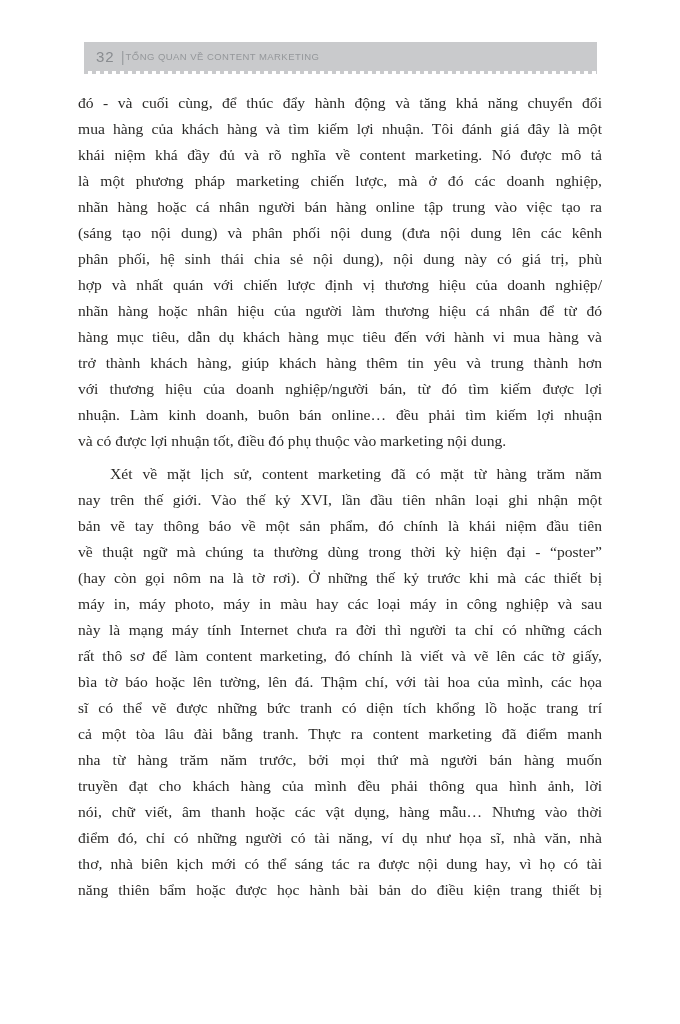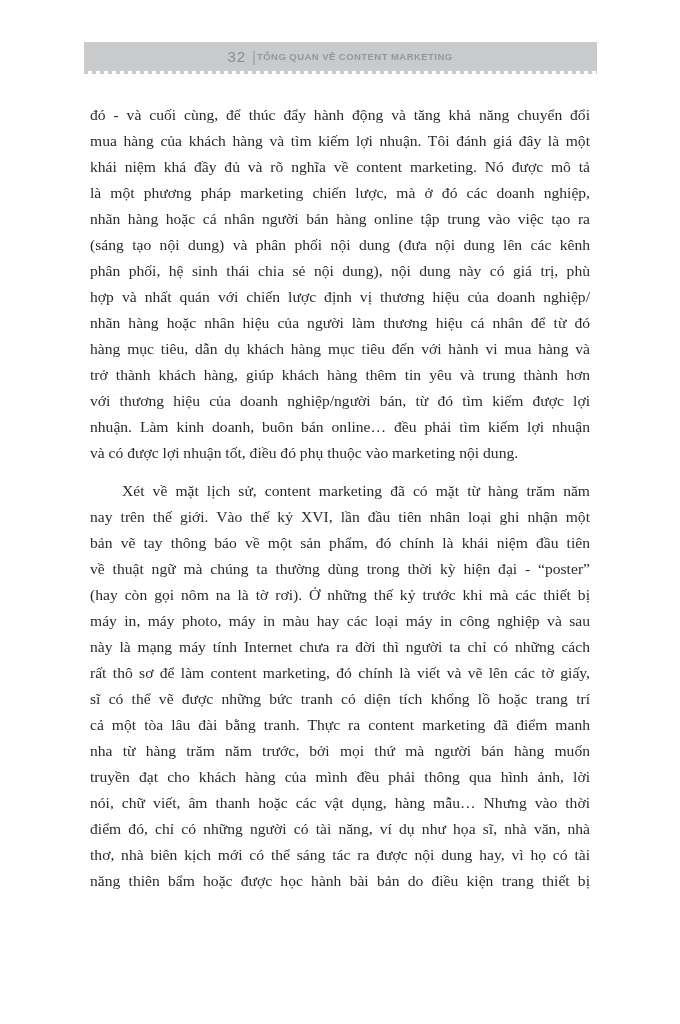--- a/index.html
+++ b/index.html
@@ -13,21 +13,21 @@
 
   
   .page-header {
     position: absolute;
     left: 84px;
     top: 42px;
     width: 513px;
     height: 29px;
     background: #c9cacc;
     display: flex;
-    justify-content: center;
+    justify-content: flex-start;
     align-items: center;
     padding: 0 13px 0 12px;
     font-family: "Liberation Sans", sans-serif;
   }
   .page-header::after {
     content: "";
     position: absolute;
     left: 0; right: 0;
     bottom: -3px;
     height: 3px;
@@ -37,35 +37,35 @@
     font-size: 15px;
     color: #898c90;
     letter-spacing: 1px;
     display: flex;
     align-items: center;
     gap: 6px;
   }
   .folio .sep { color: #9b9ea1; font-weight: 400; }
   .running-title {
     font-size: 9.5px;
-    font-weight: 700;
+    font-weight: 400;
     letter-spacing: 0.45px;
     color: #94979a;
     text-transform: uppercase;
   }
 
   
   .content {
     position: absolute;
     left: 78px;
     top: 90px;
     width: 524px;
     color: #2b2a28;
   }
-  .paragraph { margin: 12px; }
+  .paragraph { margin: 0; }
   .paragraph + .paragraph { margin-top: 7px; }
   .line {
     font-size: 15.6px;
     line-height: 26px;
     text-align: justify;
     text-align-last: justify;
     white-space: normal;
   }
   .line.last {
     text-align: right;
@@ -103,20 +103,21 @@
     </div>
     <div class="paragraph">
       <div class="line indent">Xét về mặt lịch sử, content marketing đã có mặt từ hàng trăm năm</div>
       <div class="line">nay trên thế giới. Vào thế kỷ XVI, lần đầu tiên nhân loại ghi nhận một</div>
       <div class="line">bản vẽ tay thông báo về một sản phẩm, đó chính là khái niệm đầu tiên</div>
       <div class="line">về thuật ngữ mà chúng ta thường dùng trong thời kỳ hiện đại - “poster”</div>
       <div class="line">(hay còn gọi nôm na là tờ rơi). Ở những thế kỷ trước khi mà các thiết bị</div>
       <div class="line">máy in, máy photo, máy in màu hay các loại máy in công nghiệp và sau</div>
       <div class="line">này là mạng máy tính Internet chưa ra đời thì người ta chỉ có những cách</div>
       <div class="line">rất thô sơ để làm content marketing, đó chính là viết và vẽ lên các tờ giấy,</div>
+      <div class="line">bìa tờ báo hoặc lên tường, lên đá. Thậm chí, với tài hoa của mình, các họa</div>
       <div class="line">sĩ có thể vẽ được những bức tranh có diện tích khổng lồ hoặc trang trí</div>
       <div class="line">cả một tòa lâu đài bằng tranh. Thực ra content marketing đã điểm manh</div>
       <div class="line">nha từ hàng trăm năm trước, bởi mọi thứ mà người bán hàng muốn</div>
       <div class="line">truyền đạt cho khách hàng của mình đều phải thông qua hình ảnh, lời</div>
       <div class="line">nói, chữ viết, âm thanh hoặc các vật dụng, hàng mẫu… Nhưng vào thời</div>
       <div class="line">điểm đó, chỉ có những người có tài năng, ví dụ như họa sĩ, nhà văn, nhà</div>
       <div class="line">thơ, nhà biên kịch mới có thể sáng tác ra được nội dung hay, vì họ có tài</div>
       <div class="line">năng thiên bẩm hoặc được học hành bài bản do điều kiện trang thiết bị</div>
     </div>
   </main>

